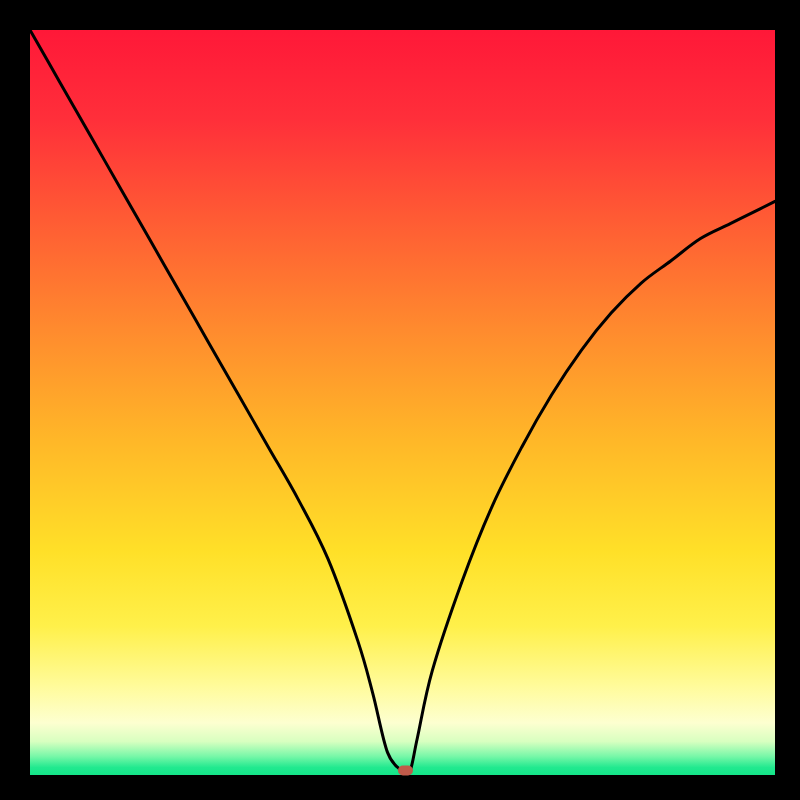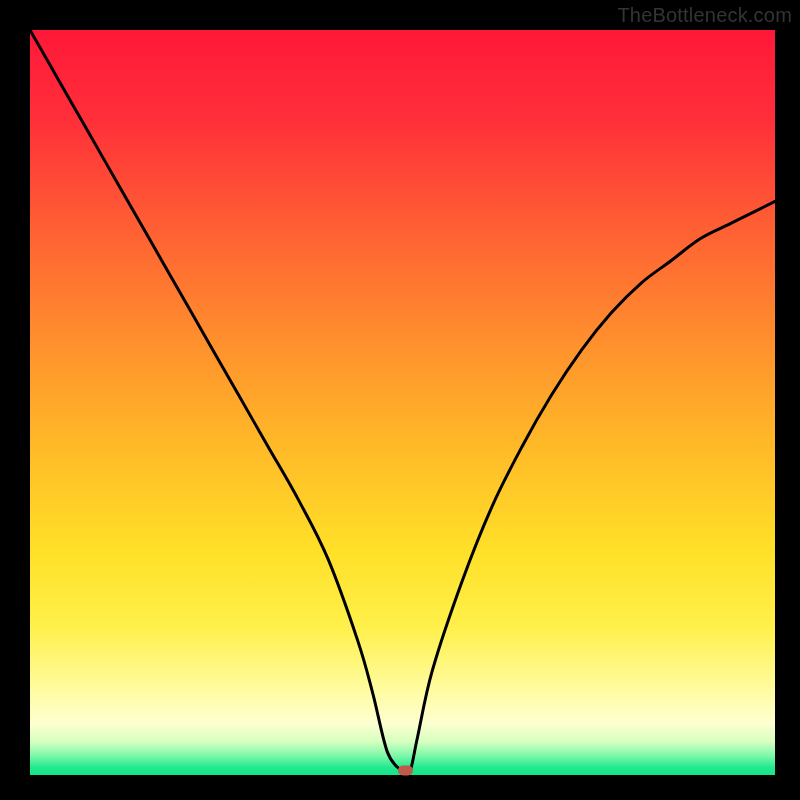--- a/index.html
+++ b/index.html
@@ -54,14 +54,13 @@
     </defs>
 
     <rect x="0" y="0" width="800" height="800" fill="#000"></rect>
 
     <rect id="plot-rect" fill="url(#bg-grad)" x="30" y="30" width="745" height="745"></rect>
 
     <path id="curve-path" fill="none" stroke="#000" stroke-width="3" stroke-linejoin="round" stroke-linecap="round" d="M 30.00 30.00 C 34.97 38.69 49.87 64.77 59.80 82.15 C 69.73 99.53 79.67 116.92 89.60 134.30 C 99.53 151.68 109.47 169.07 119.40 186.45 C 129.33 203.83 139.27 221.22 149.20 238.60 C 159.13 255.98 169.07 273.37 179.00 290.75 C 188.93 308.13 198.87 325.52 208.80 342.90 C 218.73 360.28 228.67 377.67 238.60 395.05 C 248.53 412.43 258.47 429.82 268.40 447.20 C 278.33 464.58 288.27 480.73 298.20 499.35 C 308.13 517.98 318.07 535.36 328.00 558.95 C 337.93 582.54 350.35 618.55 357.80 640.90 C 365.25 663.25 367.73 674.42 372.70 693.05 C 377.67 711.67 382.63 739.61 387.60 752.65 C 392.57 765.69 398.77 768.17 402.50 771.27 C 406.23 774.38 407.47 776.86 409.95 771.27 C 412.43 765.69 413.68 754.51 417.40 737.75 C 421.13 720.99 424.85 696.78 432.30 670.70 C 439.75 644.63 452.17 608.62 462.10 581.30 C 472.03 553.98 481.97 529.15 491.90 506.80 C 501.83 484.45 511.77 465.83 521.70 447.20 C 531.63 428.58 541.57 411.19 551.50 395.05 C 561.43 378.91 571.37 364.01 581.30 350.35 C 591.23 336.69 601.17 324.28 611.10 313.10 C 621.03 301.93 630.97 291.99 640.90 283.30 C 650.83 274.61 660.77 268.40 670.70 260.95 C 680.63 253.50 690.57 244.81 700.50 238.60 C 710.43 232.39 720.37 228.67 730.30 223.70 C 740.23 218.73 752.65 212.52 760.10 208.80 C 767.55 205.07 772.52 202.59 775.00 201.35"></path>
 
     <rect id="min-marker" x="397.98" y="765.53" width="15" height="10" rx="5" ry="5" fill="#c05a4a"></rect>
   </svg>
-  <div class="watermark">TheBottleneck.com</div>
 </div>
 
 </body></html>

